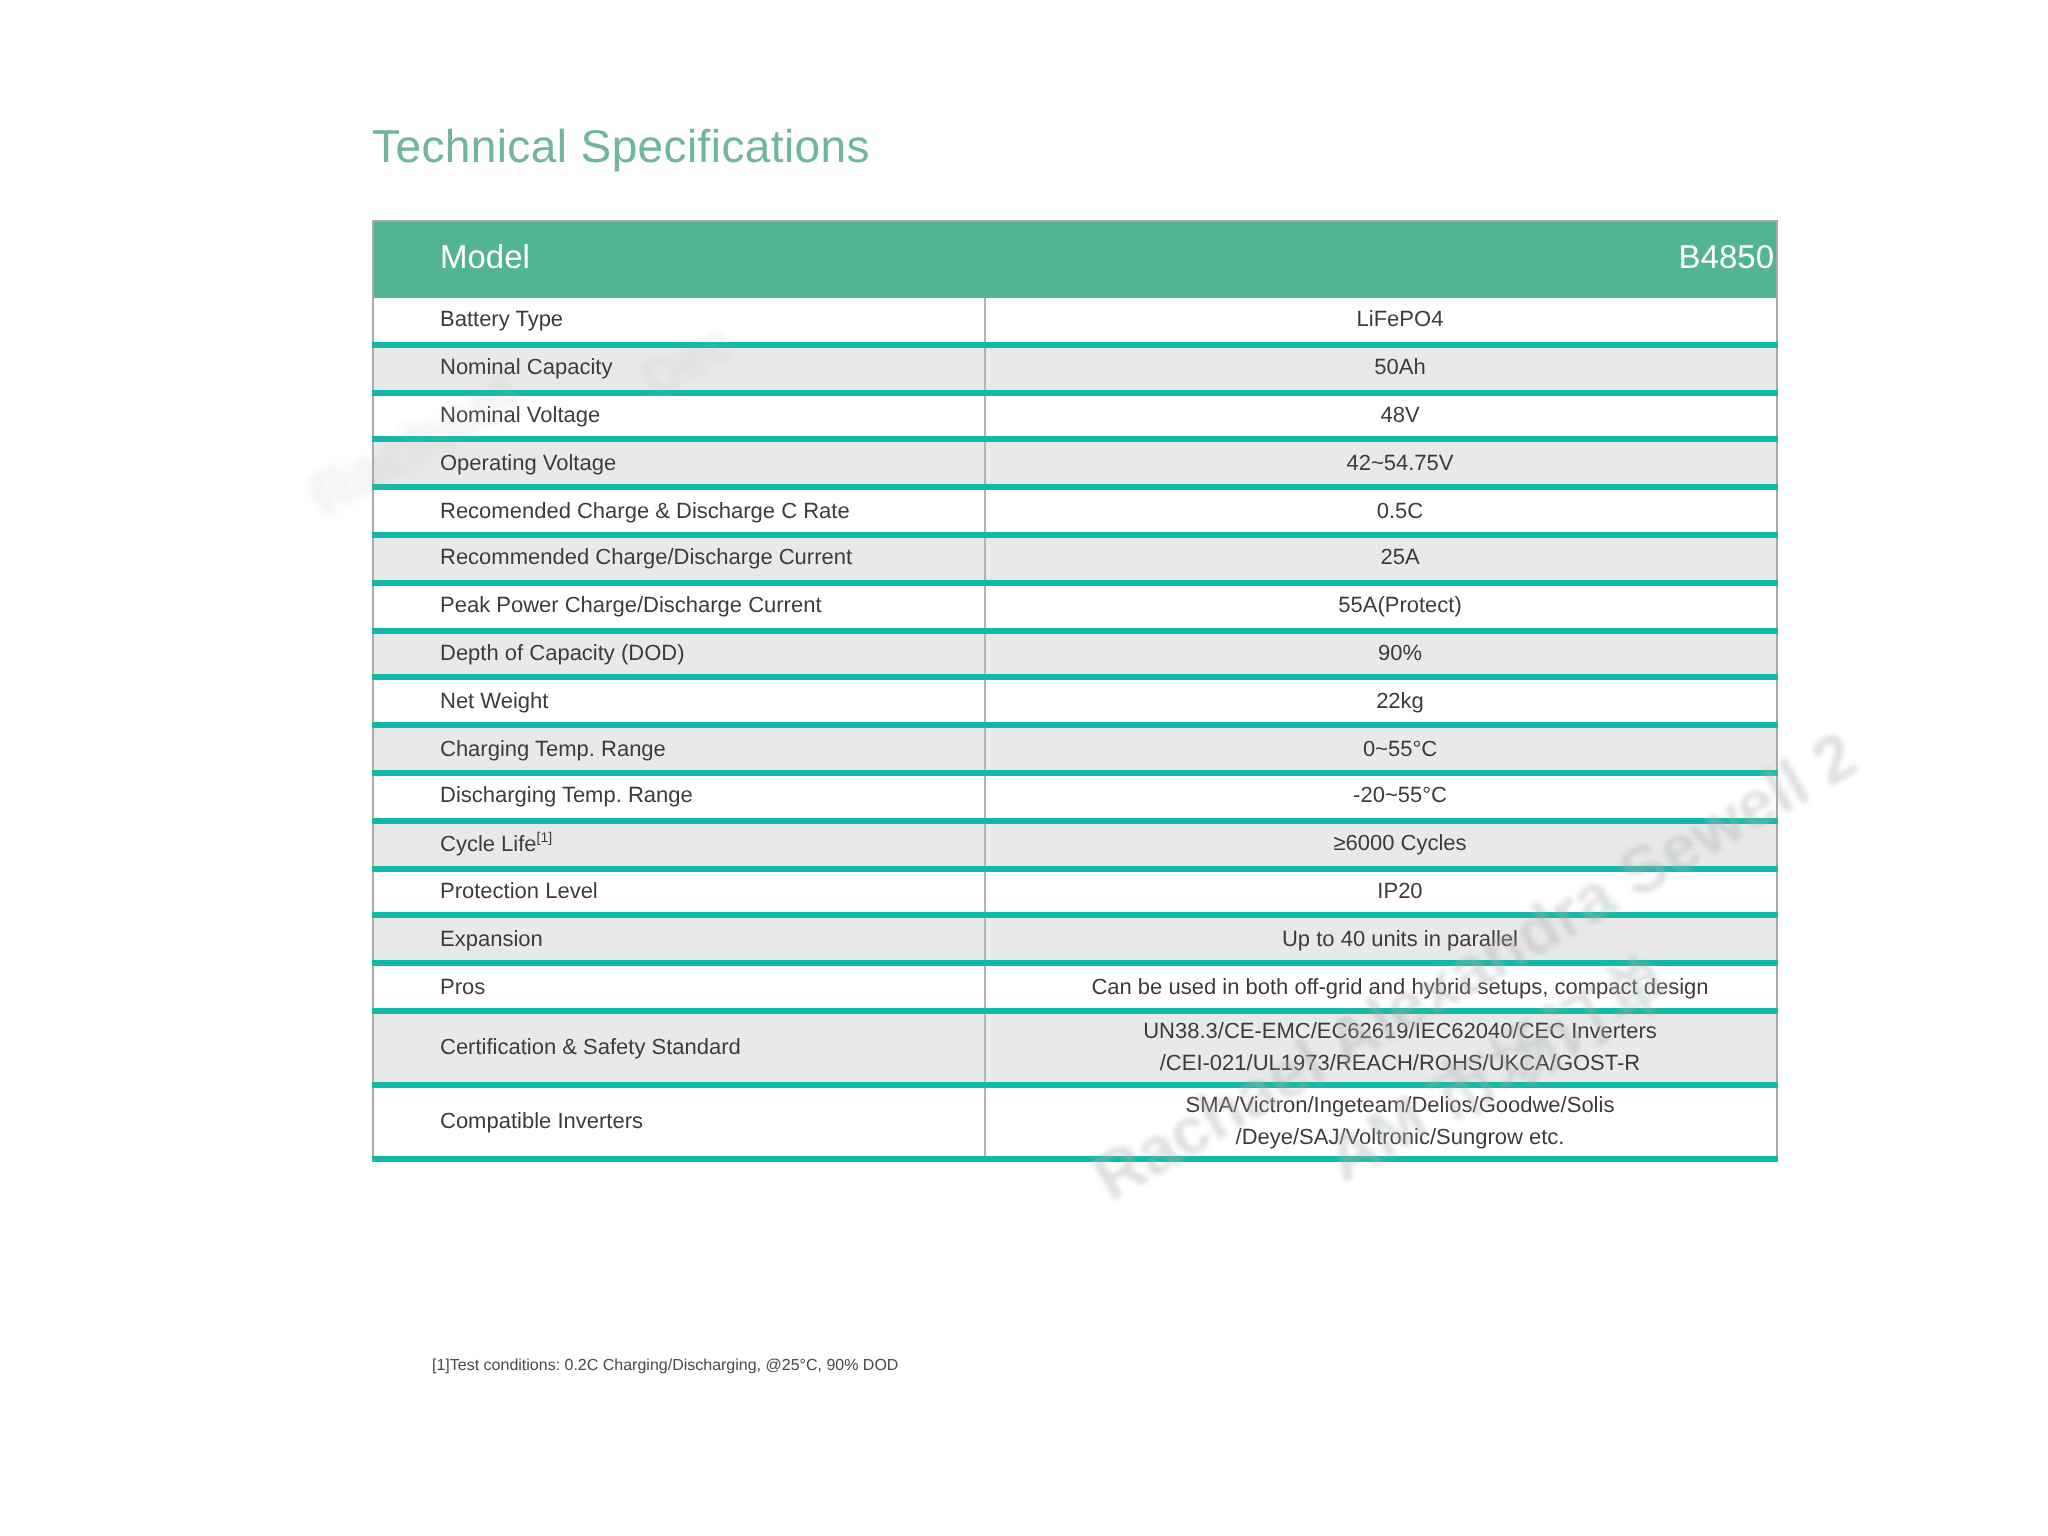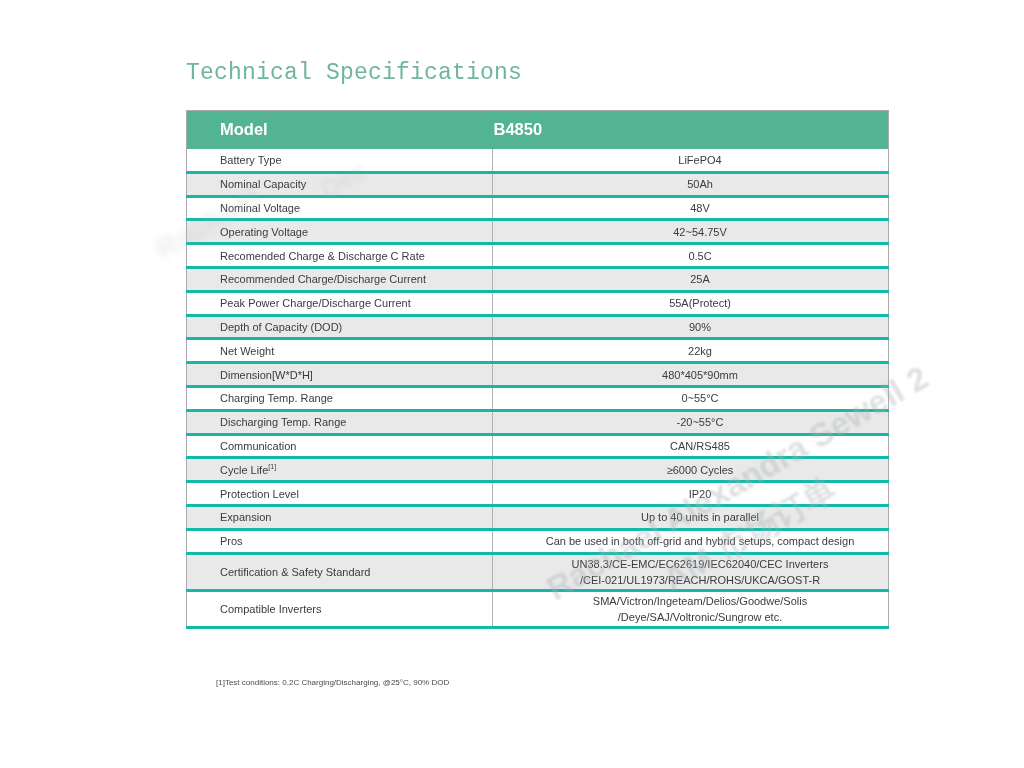--- a/index.html
+++ b/index.html
@@ -7,40 +7,40 @@
     width:1024px; height:768px;
     background:#ffffff;
     font-family:"Liberation Sans", sans-serif;
     position:relative;
     overflow:hidden;
     -webkit-font-smoothing:antialiased;
   }
   .page-title {
     position:absolute; left:186px; top:60px;
     font-size:23px; font-weight:400;
-    color:#6FB5A0; letter-spacing:0.2px;font-family:Liberation Mono, monospace;
+    color:#6FB5A0; letter-spacing:0.2px;
   }
   table.spec {
     position:absolute; left:186px; top:110px;
     width:702px;
     border-collapse:collapse;
     table-layout:fixed;
     border:1px solid #a9a9a9;
     z-index:2;
   }
   table.spec th, table.spec td { box-sizing:border-box; }
   thead th {
     background:#53B493;
     height:38px;
     color:#ffffff;
-    font-size:16.5px; font-weight:bold;
+    font-size:16.5px; font-weight:normal;
     border:none;
   }
   th.h-label { width:306px; text-align:left; padding-left:33px; }
-  th.h-value { width:396px; text-align:left; }
+  th.h-value { width:396px; text-align:right; }
   tbody td {
     height:23.8px;
     font-size:11px;
     color:#3b3b3b;
     border-bottom:3px solid #14b8a6;
   }
   tbody td.label {
     padding-left:33px;
     border-right:1px solid #b3b3b3;
     text-align:left;
@@ -130,34 +130,26 @@
     </tr>
     <tr>
       <td class="label">Depth of Capacity (DOD)</td>
       <td class="value">90%</td>
     </tr>
     <tr>
       <td class="label">Net Weight</td>
       <td class="value">22kg</td>
     </tr>
     <tr>
-      <td class="label">Dimension[W*D*H]</td>
-      <td class="value">480*405*90mm</td>
-    </tr>
-    <tr>
       <td class="label">Charging Temp. Range</td>
       <td class="value">0~55°C</td>
     </tr>
     <tr>
       <td class="label">Discharging Temp. Range</td>
       <td class="value">-20~55°C</td>
-    </tr>
-    <tr>
-      <td class="label">Communication</td>
-      <td class="value">CAN/RS485</td>
     </tr>
     <tr>
       <td class="label">
         <span>Cycle Life</span><sup class="note-ref">[1]</sup>
       </td>
       <td class="value">≥6000 Cycles</td>
     </tr>
     <tr>
       <td class="label">Protection Level</td>
       <td class="value">IP20</td>

